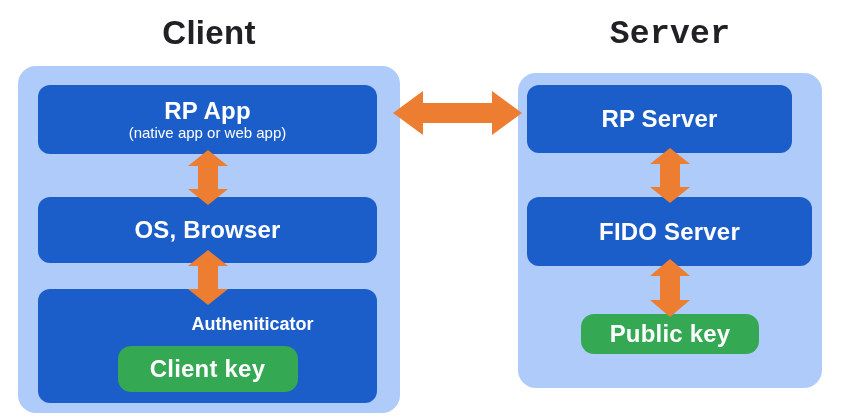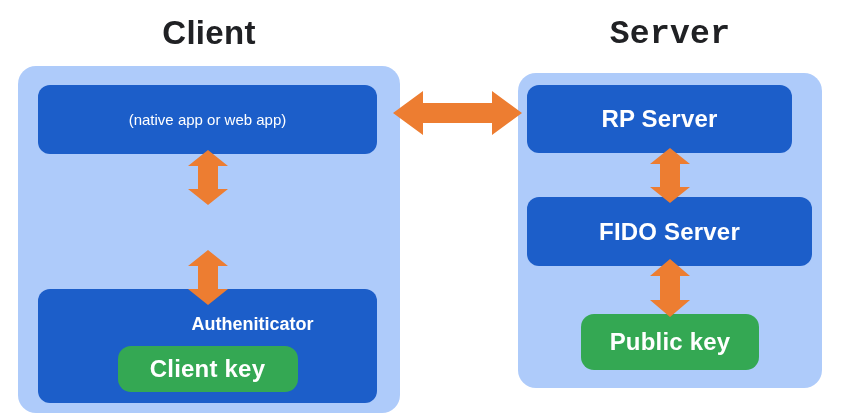--- a/index.html
+++ b/index.html
@@ -75,42 +75,46 @@
     position:absolute;
     left:50%;
     transform:translateX(-50%);
     background:var(--key-green);
     border-radius:13px;
     color:var(--box-text);
     display:flex;align-items:center;justify-content:center;
     text-align:center;
   }
   .private-key-box{top:57px;width:180px;height:46px;}
-  .public-key-box{top:241px;width:178px;height:56px;}
+  .public-key-box{top:241px;width:178px;height:40px;}
   .rp-server-box{left:9px;top:12px;width:265px;height:68px;}
   .fido-server-box{left:9px;top:124px;width:285px;height:69px;}
   .arrow{position:absolute;z-index:5;}
   .arrow svg{display:block;}
   .arrow polygon{fill:var(--arrow-orange);}
 </style>
 </head>
 <body>
 
 <div class="stage">
 
   <div class="section-title title-client">Client</div>
 
   <div class="section-title title-server">Server</div>
 
   <div class="container client-container">
 
     <div class="node rp-app-box">
+      <div class="node-label">RP App</div>
       <div class="node-sublabel">(native app or web app)</div>
     </div>
 
+    <div class="node os-browser-box">
+      <div class="node-label">OS, Browser</div>
+    </div>
 
     <div class="node authenticator-box">
       <div class="auth-label">Autheniticator</div>
       <div class="key-box private-key-box">
         <div class="node-label">Client key</div>
       </div>
     </div>
 
   </div>
 

